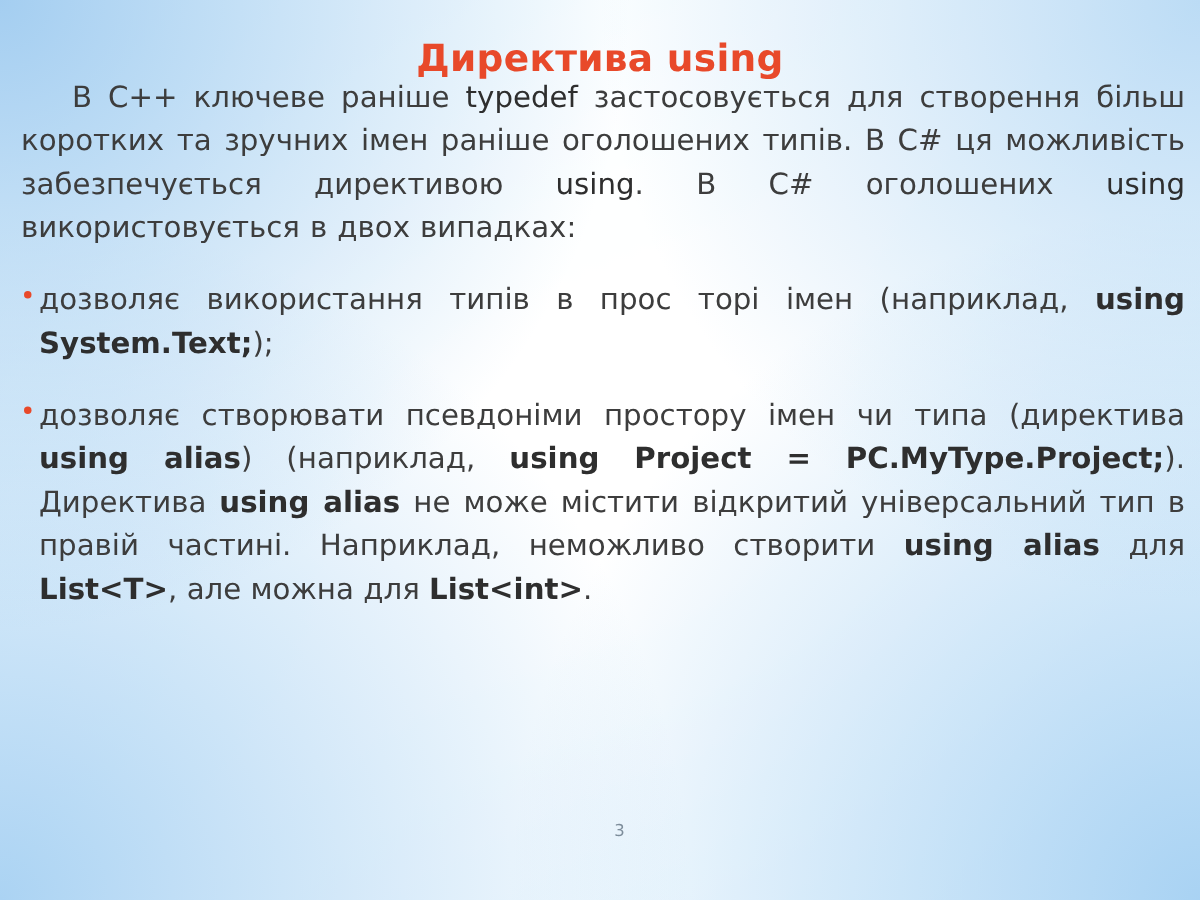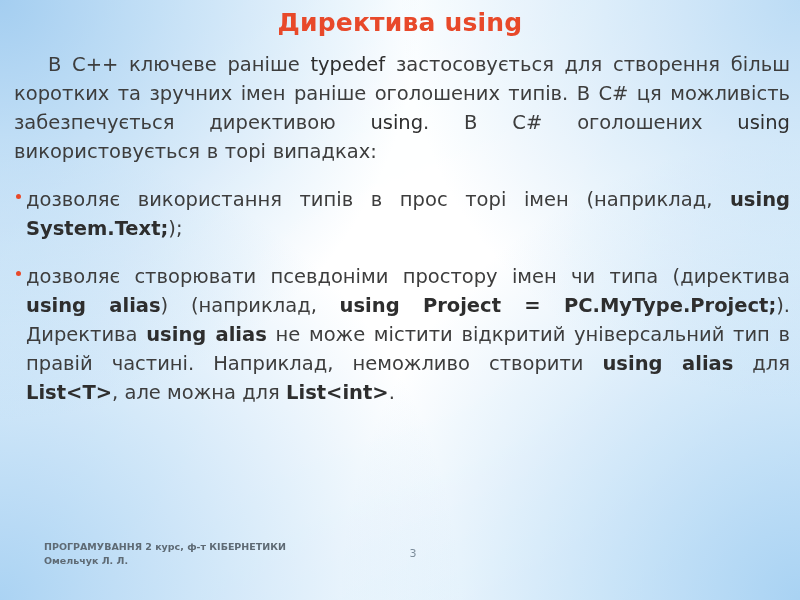--- a/index.html
+++ b/index.html
@@ -43,21 +43,21 @@
   .content-layer {
     position: relative;
     z-index: 2;
     width: 100%;
     height: 100%;
   }
 
   
   .slide-title {
     position: absolute;
-    top: 8px;
+    top: 24px;
     left: 0;
     width: 800px;
     text-align: center;
     font-size: 25px;
     font-weight: bold;
     color: #e8492a;
     letter-spacing: 0.2px;
     line-height: 30px;
   }
 
@@ -140,36 +140,32 @@
 </head>
 <body>
 
 <div class="slide">
   <div class="content-layer">
 
     <div class="slide-title">Директива using</div>
 
     <div class="body-block">
 
-      <p class="para"><span>В С++ ключеве раніше </span><b>typedef</b><span> застосовується для створення більш коротких та зручних імен раніше оголошених типів. В С# ця можливість забезпечується директивою </span><b>using</b><span>. В С# оголошених </span><b>using</b><span> використовується в торі випадках:</span></p>
+      <p class="para"><span>В С++ ключеве раніше </span><b>typedef</b><span> застосовується для створення більш коротких та зручних імен раніше оголошених типів. В С# ця можливість забезпечується директивою </span><b>using</b><span>. В С# оголошених </span><b>using</b><span> використовується в двох випадках:</span></p>
 
       <ul class="bullet-list">
         <li class="bullet-item">
           <span class="bullet-dot"></span>
           <span class="bullet-text"><span>дозволяє використання типів в прос торі імен (наприклад, </span><b>using System.Text;</b><span>);</span></span>
         </li>
         <li class="bullet-item">
           <span class="bullet-dot"></span>
           <span class="bullet-text"><span>дозволяє створювати псевдоніми простору імен чи типа (директива </span><b>using alias</b><span>) (наприклад, </span><b>using Project = PC.MyType.Project;</b><span>). Директива </span><b>using alias</b><span> не може містити відкритий універсальний тип в правій частині. Наприклад, неможливо створити </span><b>using alias</b><span> для </span><b>List&lt;T&gt;</b><span>, але можна для </span><b>List&lt;int&gt;</b><span>.</span></span>
         </li>
       </ul>
 
     </div>
 
-    <div class="footer">
-      <div class="line1">ПРОГРАМУВАННЯ 2 курс, ф-т КІБЕРНЕТИКИ</div>
-      <div class="line2">Омельчук Л. Л.</div>
-    </div>
 
     <div class="page-number">3</div>
 
   </div>
 </div>
 
 </body></html>

